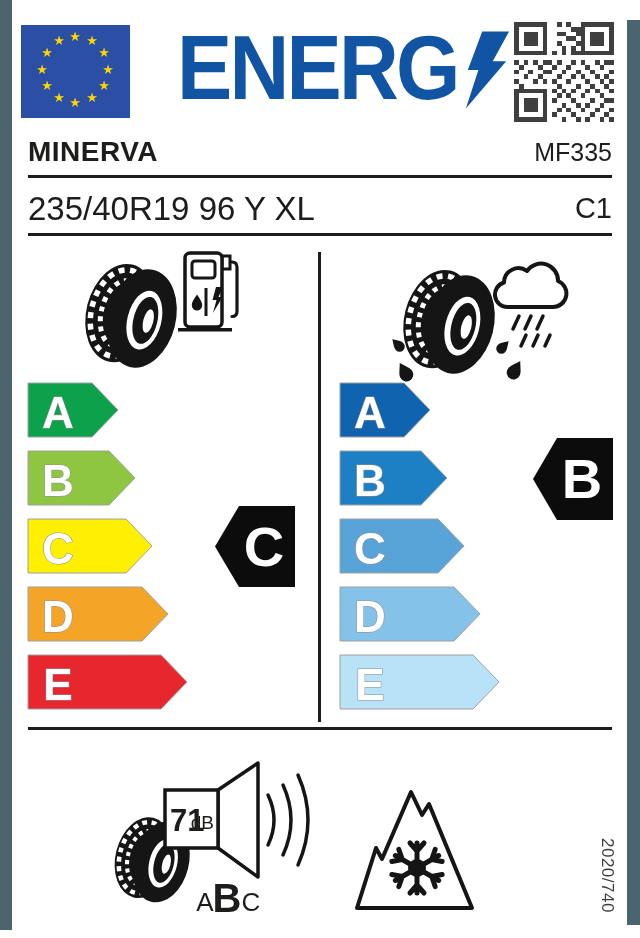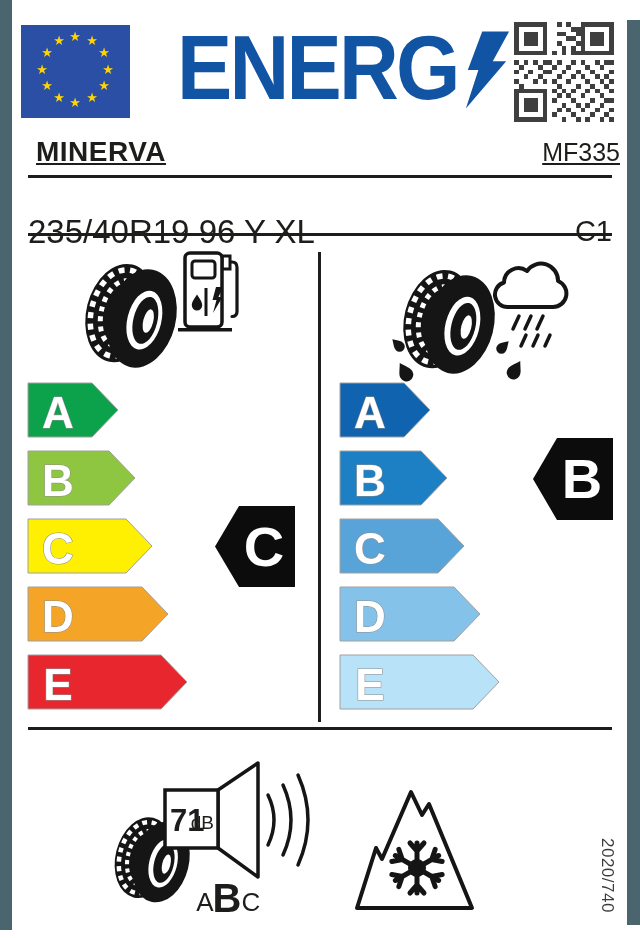--- a/index.html
+++ b/index.html
@@ -16,24 +16,24 @@
   .star{position:absolute;width:14px;height:14px;font-size:13px;line-height:14px;text-align:center;color:#ffd500;}
   .energy-word{
     position:absolute;left:177px;top:24px;height:88px;line-height:88px;
     font-size:90px;font-weight:bold;color:#1254a4;letter-spacing:-3px;
     transform:scaleX(0.92);transform-origin:left center;white-space:nowrap;
   }
   .bolt-svg{position:absolute;left:463px;top:30px;}
   .qr-svg{position:absolute;left:514px;top:22px;}
 
   
-  .brand-row{position:absolute;left:36px;top:136px;width:584px;display:flex;justify-content:space-between;align-items:baseline;text-decoration:underline;}
+  .brand-row{position:absolute;left:28px;top:136px;width:584px;display:flex;justify-content:space-between;align-items:baseline;}
   .brand{font-size:28px;font-weight:bold;letter-spacing:0.5px;}
   .model{font-size:25px;}
-  .size-row{position:absolute;left:28px;top:190px;width:584px;display:flex;justify-content:space-between;align-items:flex-end;margin-top:23px;}
+  .size-row{position:absolute;left:28px;top:190px;width:584px;display:flex;justify-content:space-between;align-items:flex-end;}
   .tyre-size{font-size:33px;}
   .tyre-class{font-size:29px;padding-bottom:3px;}
   .rule{position:absolute;left:28px;width:584px;height:3px;background:#1d1d1b;}
   .rule-1{top:175px;} .rule-2{top:233px;} .rule-3{top:727px;}
 
   .gfx{position:absolute;left:0;top:0;}
 
   .regulation{
     position:absolute;left:617px;top:838px;transform:rotate(90deg);
     transform-origin:0 0;font-size:17px;letter-spacing:0.5px;color:#3c3c3c;white-space:nowrap;

